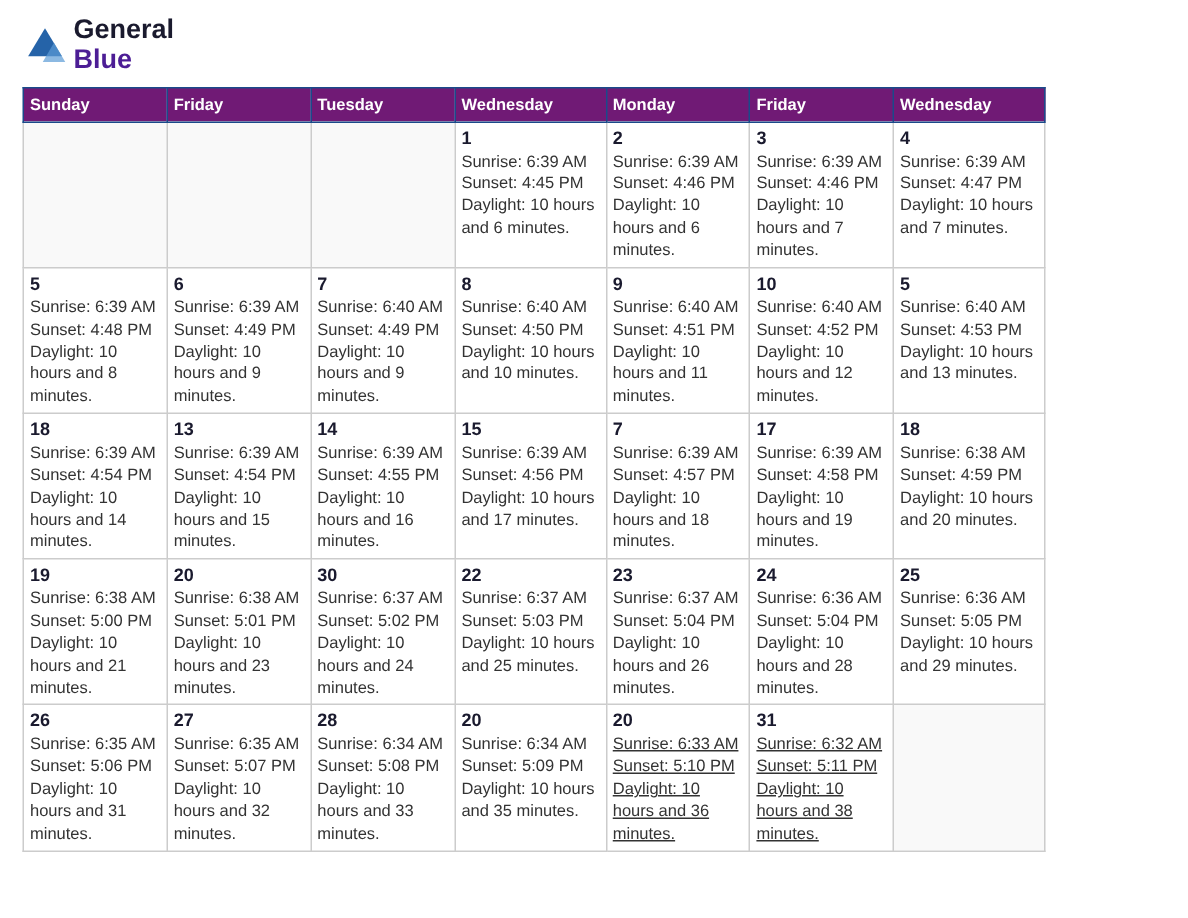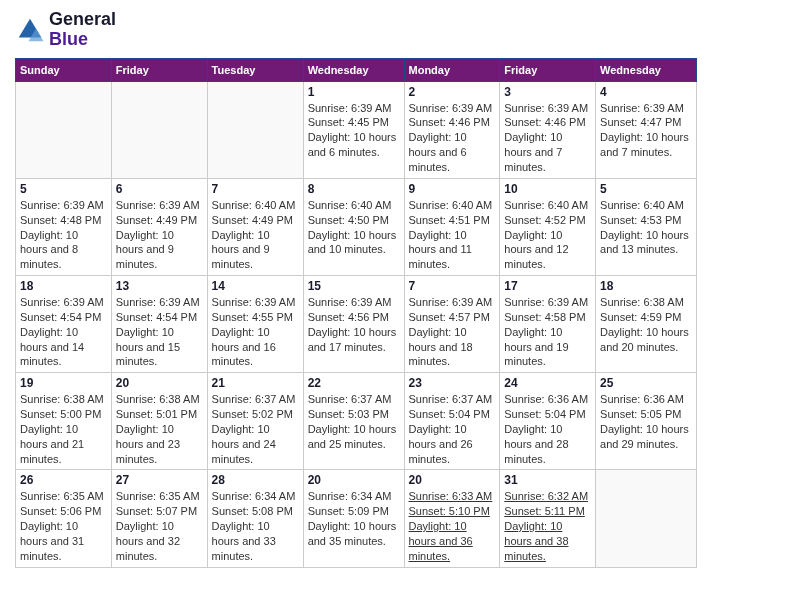--- a/index.html
+++ b/index.html
@@ -243,21 +243,21 @@
 Sunset: 5:00 PM
 Daylight: 10 hours and 21 minutes.</div>
           </td>
           <td>
             <div class="day-num">20</div>
             <div class="day-info" style="white-space: pre-line;">Sunrise: 6:38 AM
 Sunset: 5:01 PM
 Daylight: 10 hours and 23 minutes.</div>
           </td>
           <td>
-            <div class="day-num">21</div>
+            <div class="day-num">30</div>
             <div class="day-info" style="white-space: pre-line;">Sunrise: 6:37 AM
 Sunset: 5:02 PM
 Daylight: 10 hours and 24 minutes.</div>
           </td>
           <td>
             <div class="day-num">22</div>
             <div class="day-info" style="white-space: pre-line;">Sunrise: 6:37 AM
 Sunset: 5:03 PM
 Daylight: 10 hours and 25 minutes.</div>
           </td>

